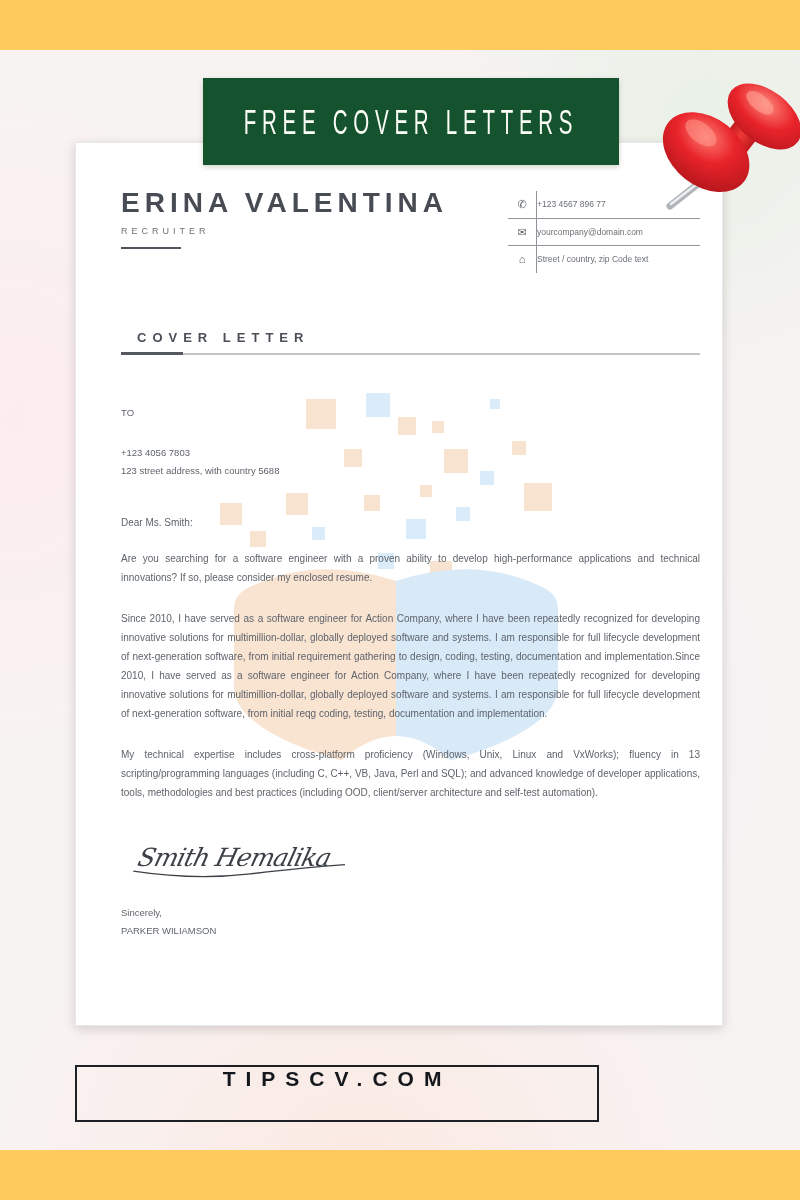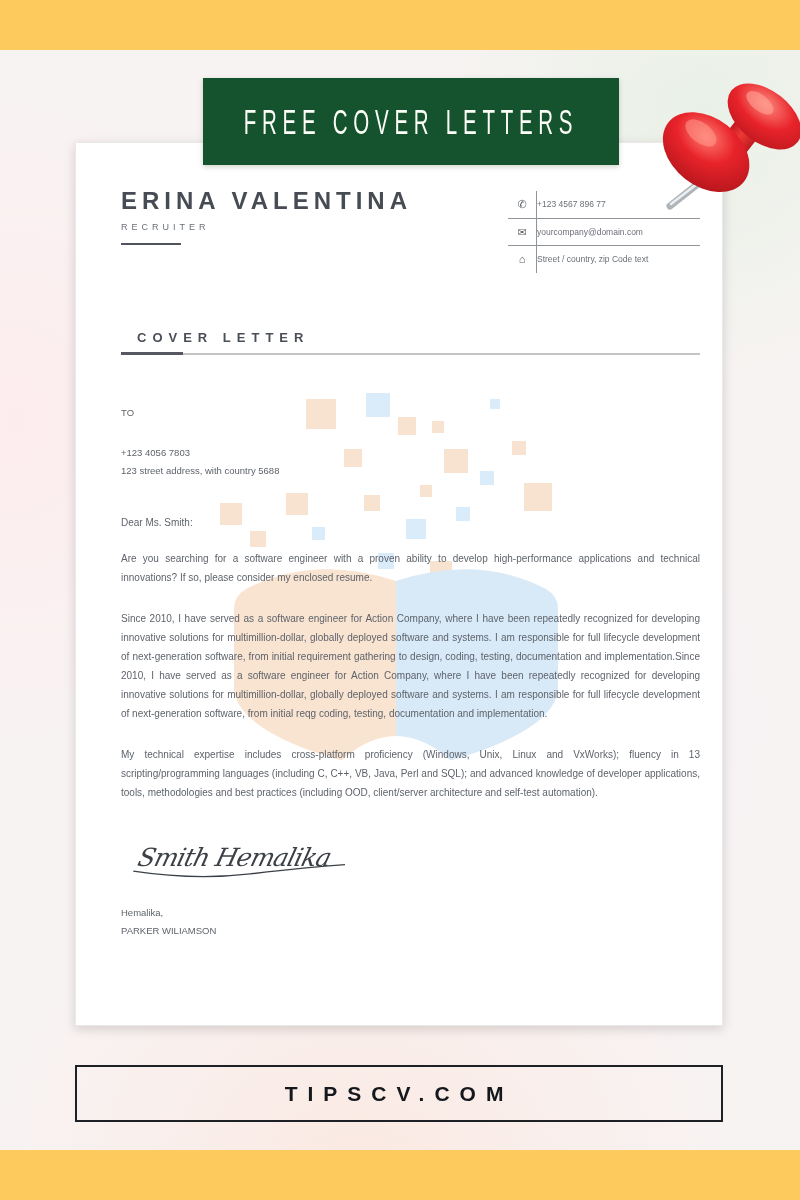--- a/index.html
+++ b/index.html
@@ -33,21 +33,21 @@
   }
   .banner span{
     color:#fdfdf8; font-size:25px; letter-spacing:7px; font-weight:400;
     display:inline-block; transform:scale(.82,1.42); white-space:nowrap;
   }
 
   .pin{ position:absolute; left:642px; top:76px; width:160px; height:150px; z-index:7; }
 
   
   .lhead{ display:flex; justify-content:space-between; padding-top:44px; }
-  .name{ font-size:24px; font-weight:bold; letter-spacing:5px; color:#474c54; }
+  .name{ font-size:28px; font-weight:bold; letter-spacing:5px; color:#474c54; }
   .role{ font-size:9px; letter-spacing:4px; color:#6b7077; margin-top:7px; }
   .name-rule{ width:60px; height:2px; background:#50555d; margin-top:11px; }
 
   .contact{ width:192px; margin-top:4px; }
   .c-row{ display:flex; align-items:center; height:27px; }
   .c-row + .c-row{ border-top:1px solid #8f949a; }
   .c-ic{ width:28px; text-align:center; font-size:11px; color:#5a5f66; }
   .c-tx{ flex:1; border-left:1px solid #8f949a; padding-left:0;
          font-size:8.5px; color:#6b7077; line-height:27px; height:27px; }
 
@@ -64,22 +64,22 @@
   .salute{ margin-top:38px; font-size:10px; color:#5e646b; }
   .para{ margin-top:21px; font-size:10px; color:#5e646b; line-height:1.92; text-align:justify; }
 
   .sig{ margin-top:32px; height:52px; }
   .closing{ margin-top:14px; font-size:9.5px; color:#5e646b; line-height:1.9; }
 
   
   .wm{ position:absolute; left:118px; top:248px; width:404px; height:392px; z-index:1; }
 
   .footer-box{
-    position:absolute; left:75px; top:1065px; width:648px; height:57px;
-    border:2px solid #1d2126; display:flex; align-items:center; justify-content:center; z-index:5;
+    position:absolute; left:75px; top:1065px; width:524px; height:57px;
+    border:2px solid #1d2126; display:flex; justify-content:center; z-index:5;
   }
   .footer-box span{ font-size:21px; letter-spacing:10px; font-weight:700; color:#14181d; }
 </style>
 </head>
 <body>
 
 <div class="bar top" style="background:#fdca5e"></div>
 <div class="bar bottom" style="background:#fdca5e"></div>
 
 <div class="banner" style="background:#14532d">
@@ -193,21 +193,21 @@
 
       
       <svg class="sig" viewBox="0 0 240 56" width="240" height="56">
         <g transform="skewX(-14)">
           <text x="16" y="34" font-family="DejaVu Serif, serif" font-style="italic" font-size="27" letter-spacing="-1" fill="#3c4147" aria-label="Smith Hemalika">Smith Hemalika</text>
         </g>
         <path d="M4 40 Q70 50 130 43 T232 33" stroke="#3c4147" stroke-width="1.4" fill="none"></path>
       </svg>
 
       <div class="closing">
-        <div>Hemalika,</div>
+        <div>Sincerely,</div>
         <div>PARKER WILIAMSON</div>
       </div>
     </div>
   </div>
 </div>
 
 <div class="footer-box">
   <span>TIPSCV.COM</span>
 </div>
 

